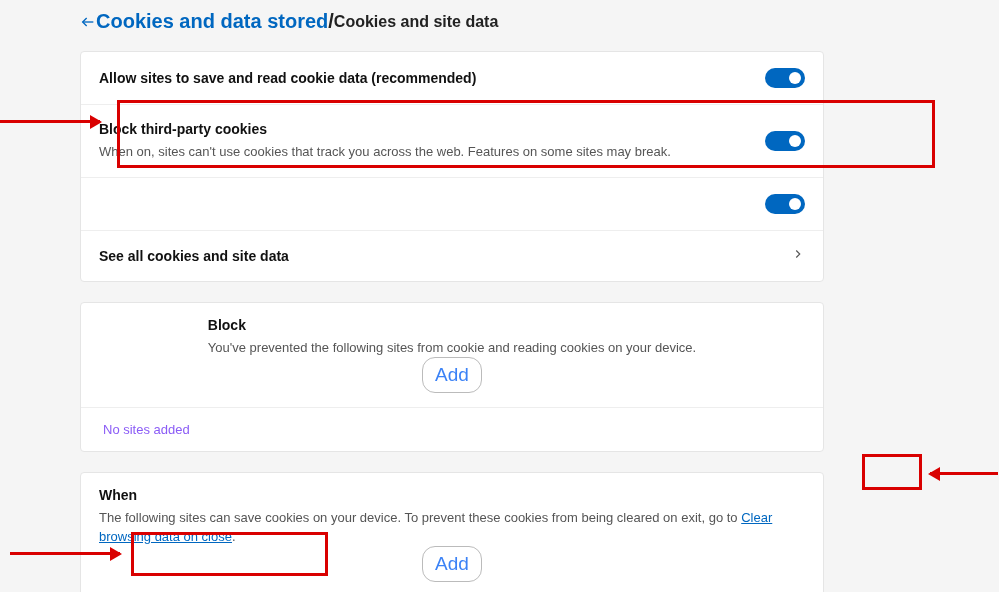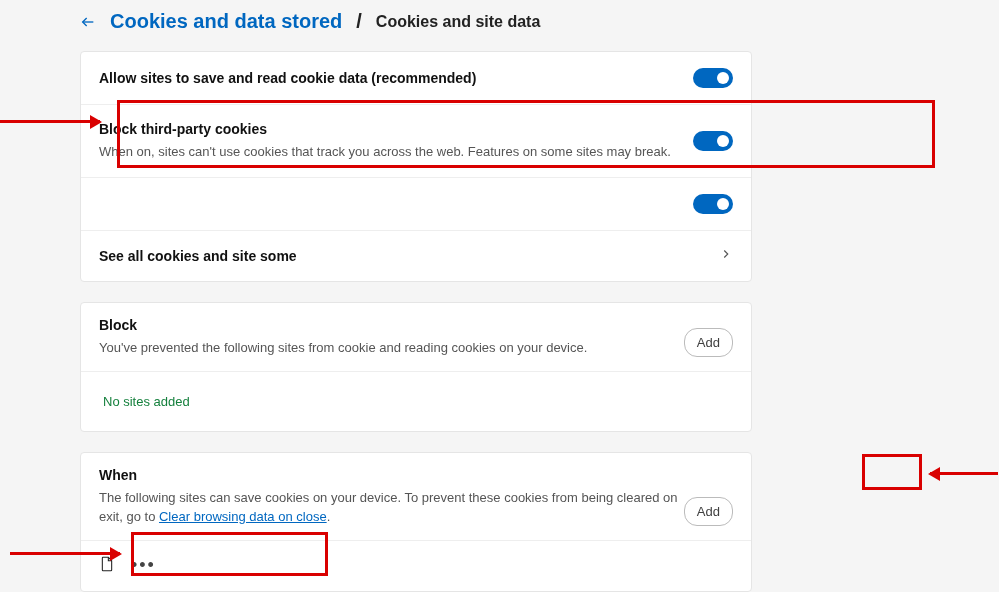--- a/index.html
+++ b/index.html
@@ -1,37 +1,37 @@
 <!DOCTYPE html>
 <html><head>
 <meta charset="utf-8">
 <style>
   * { box-sizing: border-box; margin: 0; padding: 0; font-family: "Segoe UI", -apple-system, BlinkMacSystemFont, sans-serif; }
   body { background: #f5f5f5; width: 999px; height: 592px; overflow: hidden; position: relative; }
   .page { padding: 10px 0 0 80px; }
-  .breadcrumb { display: flex; align-items: center; gap: 14px; margin-bottom: 18px; }
+  .breadcrumb { display: flex; align-items: center; margin-bottom: 18px; }
   .back-arrow { color: #0067c0; display:flex; align-items:center; }
   .bc-link { color: #0067c0; font-size: 20px; font-weight: 600; }
   .bc-sep { color: #222; font-size: 20px; font-weight: 600; }
   .bc-current { color: #222; font-size: 16px; font-weight: 600; }
-  .panel { background: #fff; border: 1px solid #e5e5e5; border-radius: 4px; margin-bottom: 20px; width: 672px; }
+  .panel { background: #fff; border: 1px solid #e5e5e5; border-radius: 4px; margin-bottom: 20px; width: 744px; }
   .row { padding: 16px 18px; border-bottom: 1px solid #eee; display: flex; align-items: center; position: relative; }
   .row:last-child { border-bottom: none; }
   .row-content { flex: 1; }
   .row-title { font-size: 14px; font-weight: 600; color: #111; }
   .row-desc { font-size: 13px; color: #555; margin-top: 6px; line-height: 1.4; }
   .toggle { width: 40px; height: 20px; background: #0067c0; border-radius: 10px; position: relative; flex-shrink: 0; }
   .toggle::after { content:""; position:absolute; width:12px; height:12px; background:#fff; border-radius:50%; top:4px; right:4px; }
   .chevron { color:#555; flex-shrink:0; }
-  .section-head { display:flex; align-items:flex-end; padding:14px 18px 14px 18px; }
+  .section-head { display:flex; align-items:center; padding:14px 18px 14px 18px;flex-direction:column; }
   .section-head .row-content { flex:1; }
   .section-title { font-size:14px; font-weight:600; color:#111; margin-bottom:6px; }
-  .add-btn { border:1px solid #bbb; background:#fff; border-radius:13px; padding:6px 12px; font-size:13px; color:#404040; cursor:pointer; }
+  .add-btn { border:1px solid #bbb; background:#fff; border-radius:13px; padding:6px 12px; font-size:19px; color:#3b82f6; cursor:pointer; }
   .inline-link { color:#0067c0; text-decoration:underline; }
-  .empty-row { padding:22px 22px; font-size:13px; color:#15803d; border-top:1px solid #eee; }
+  .empty-row { padding:14px 22px; font-size:13px; color:#8b5cf6; border-top:1px solid #eee; }
   .site-row { display:flex; align-items:center; padding:14px 18px; border-top:1px solid #eee; }
   .site-icon { margin-right:16px; color:#222; }
   .site-text { font-size:14px; color:#111; flex:1; }
   .site-more { color:#444; font-size:18px; letter-spacing:2px; }
 
   
   .hl { position:absolute; border:3px solid #d90000; pointer-events:none; z-index:50; }
   .arrow { position:absolute; height:3px; background:#d90000; z-index:50; }
   .arrow::after { content:""; position:absolute; width:0; height:0; border-top:7px solid transparent; border-bottom:7px solid transparent; }
   .arrow.right::after { right:-2px; top:-5.5px; border-left:12px solid #d90000; }
@@ -80,21 +80,21 @@
     </div>
 
     <div class="row">
       <div class="row-content">
       </div>
       <div class="toggle"></div>
     </div>
 
     <div class="row">
       <div class="row-content">
-        <div class="row-title">See all cookies and site some</div>
+        <div class="row-title">See all cookies and site data</div>
       </div>
       <span class="chevron">
         <svg width="14" height="14" viewBox="0 0 24 24" fill="none" stroke="currentColor" stroke-width="2">
             <polyline points="9 18 15 12 9 6"></polyline>
           </svg>
       </span>
     </div>
 
   </div>
 

